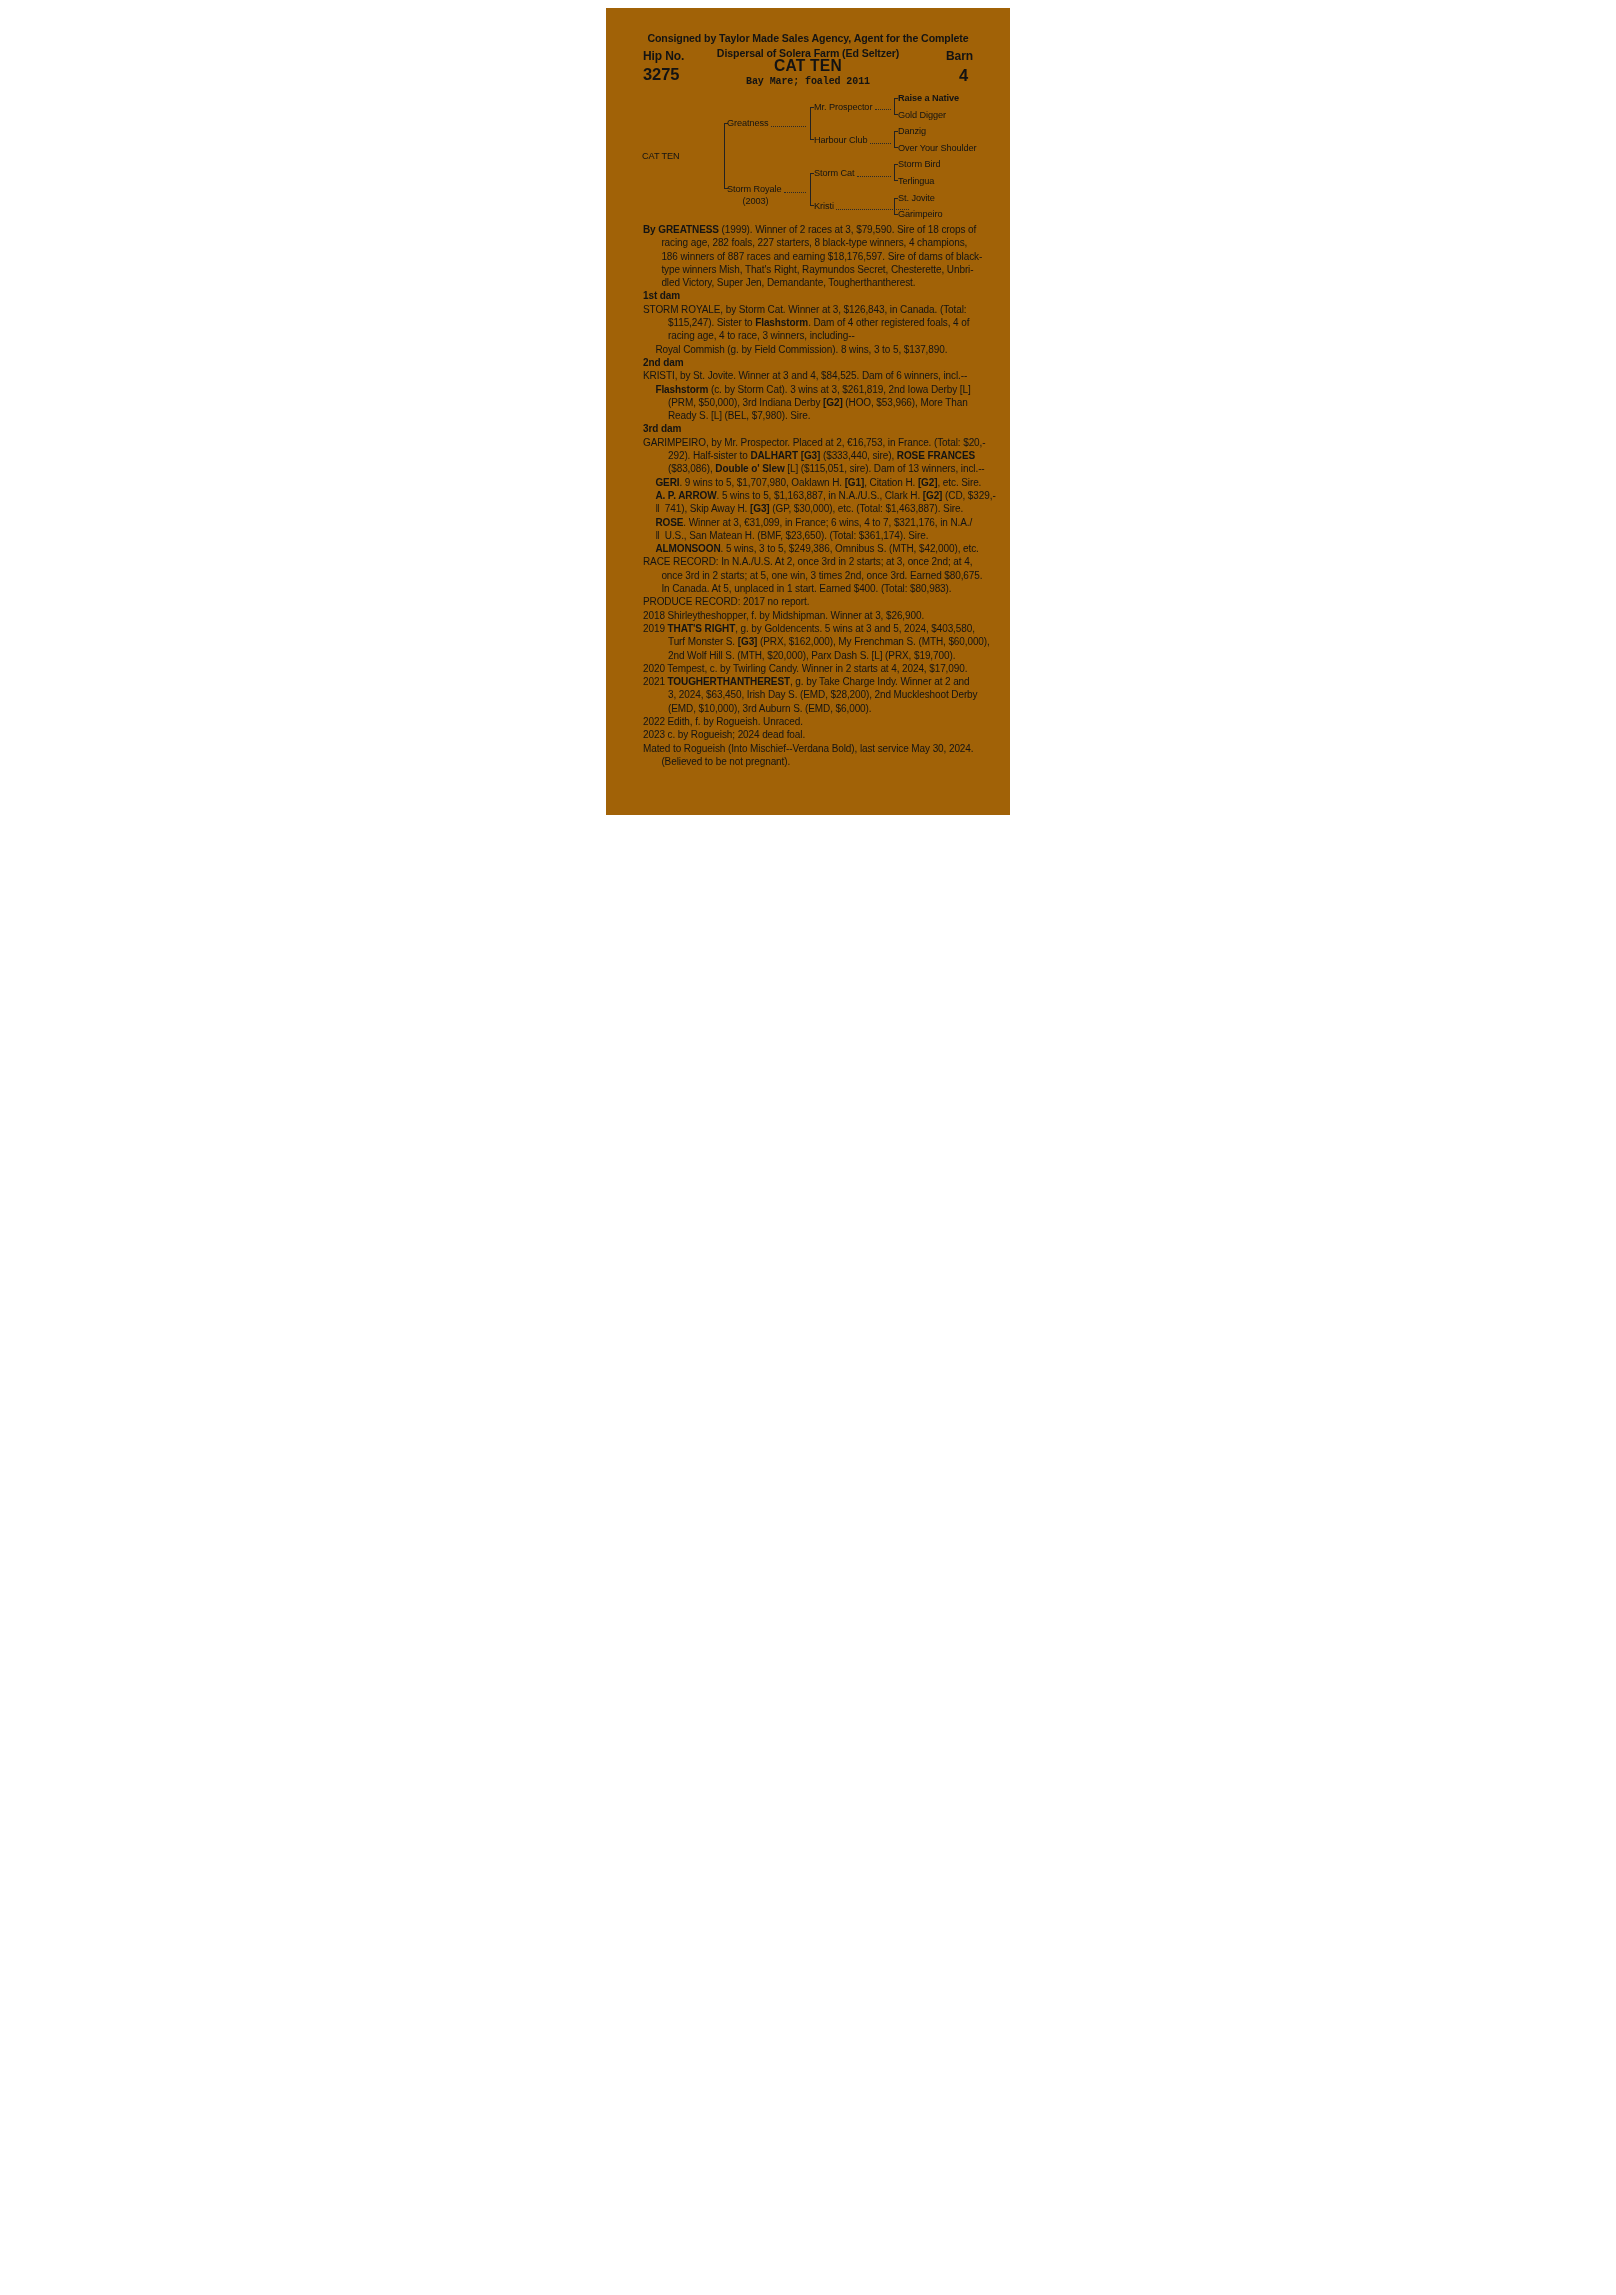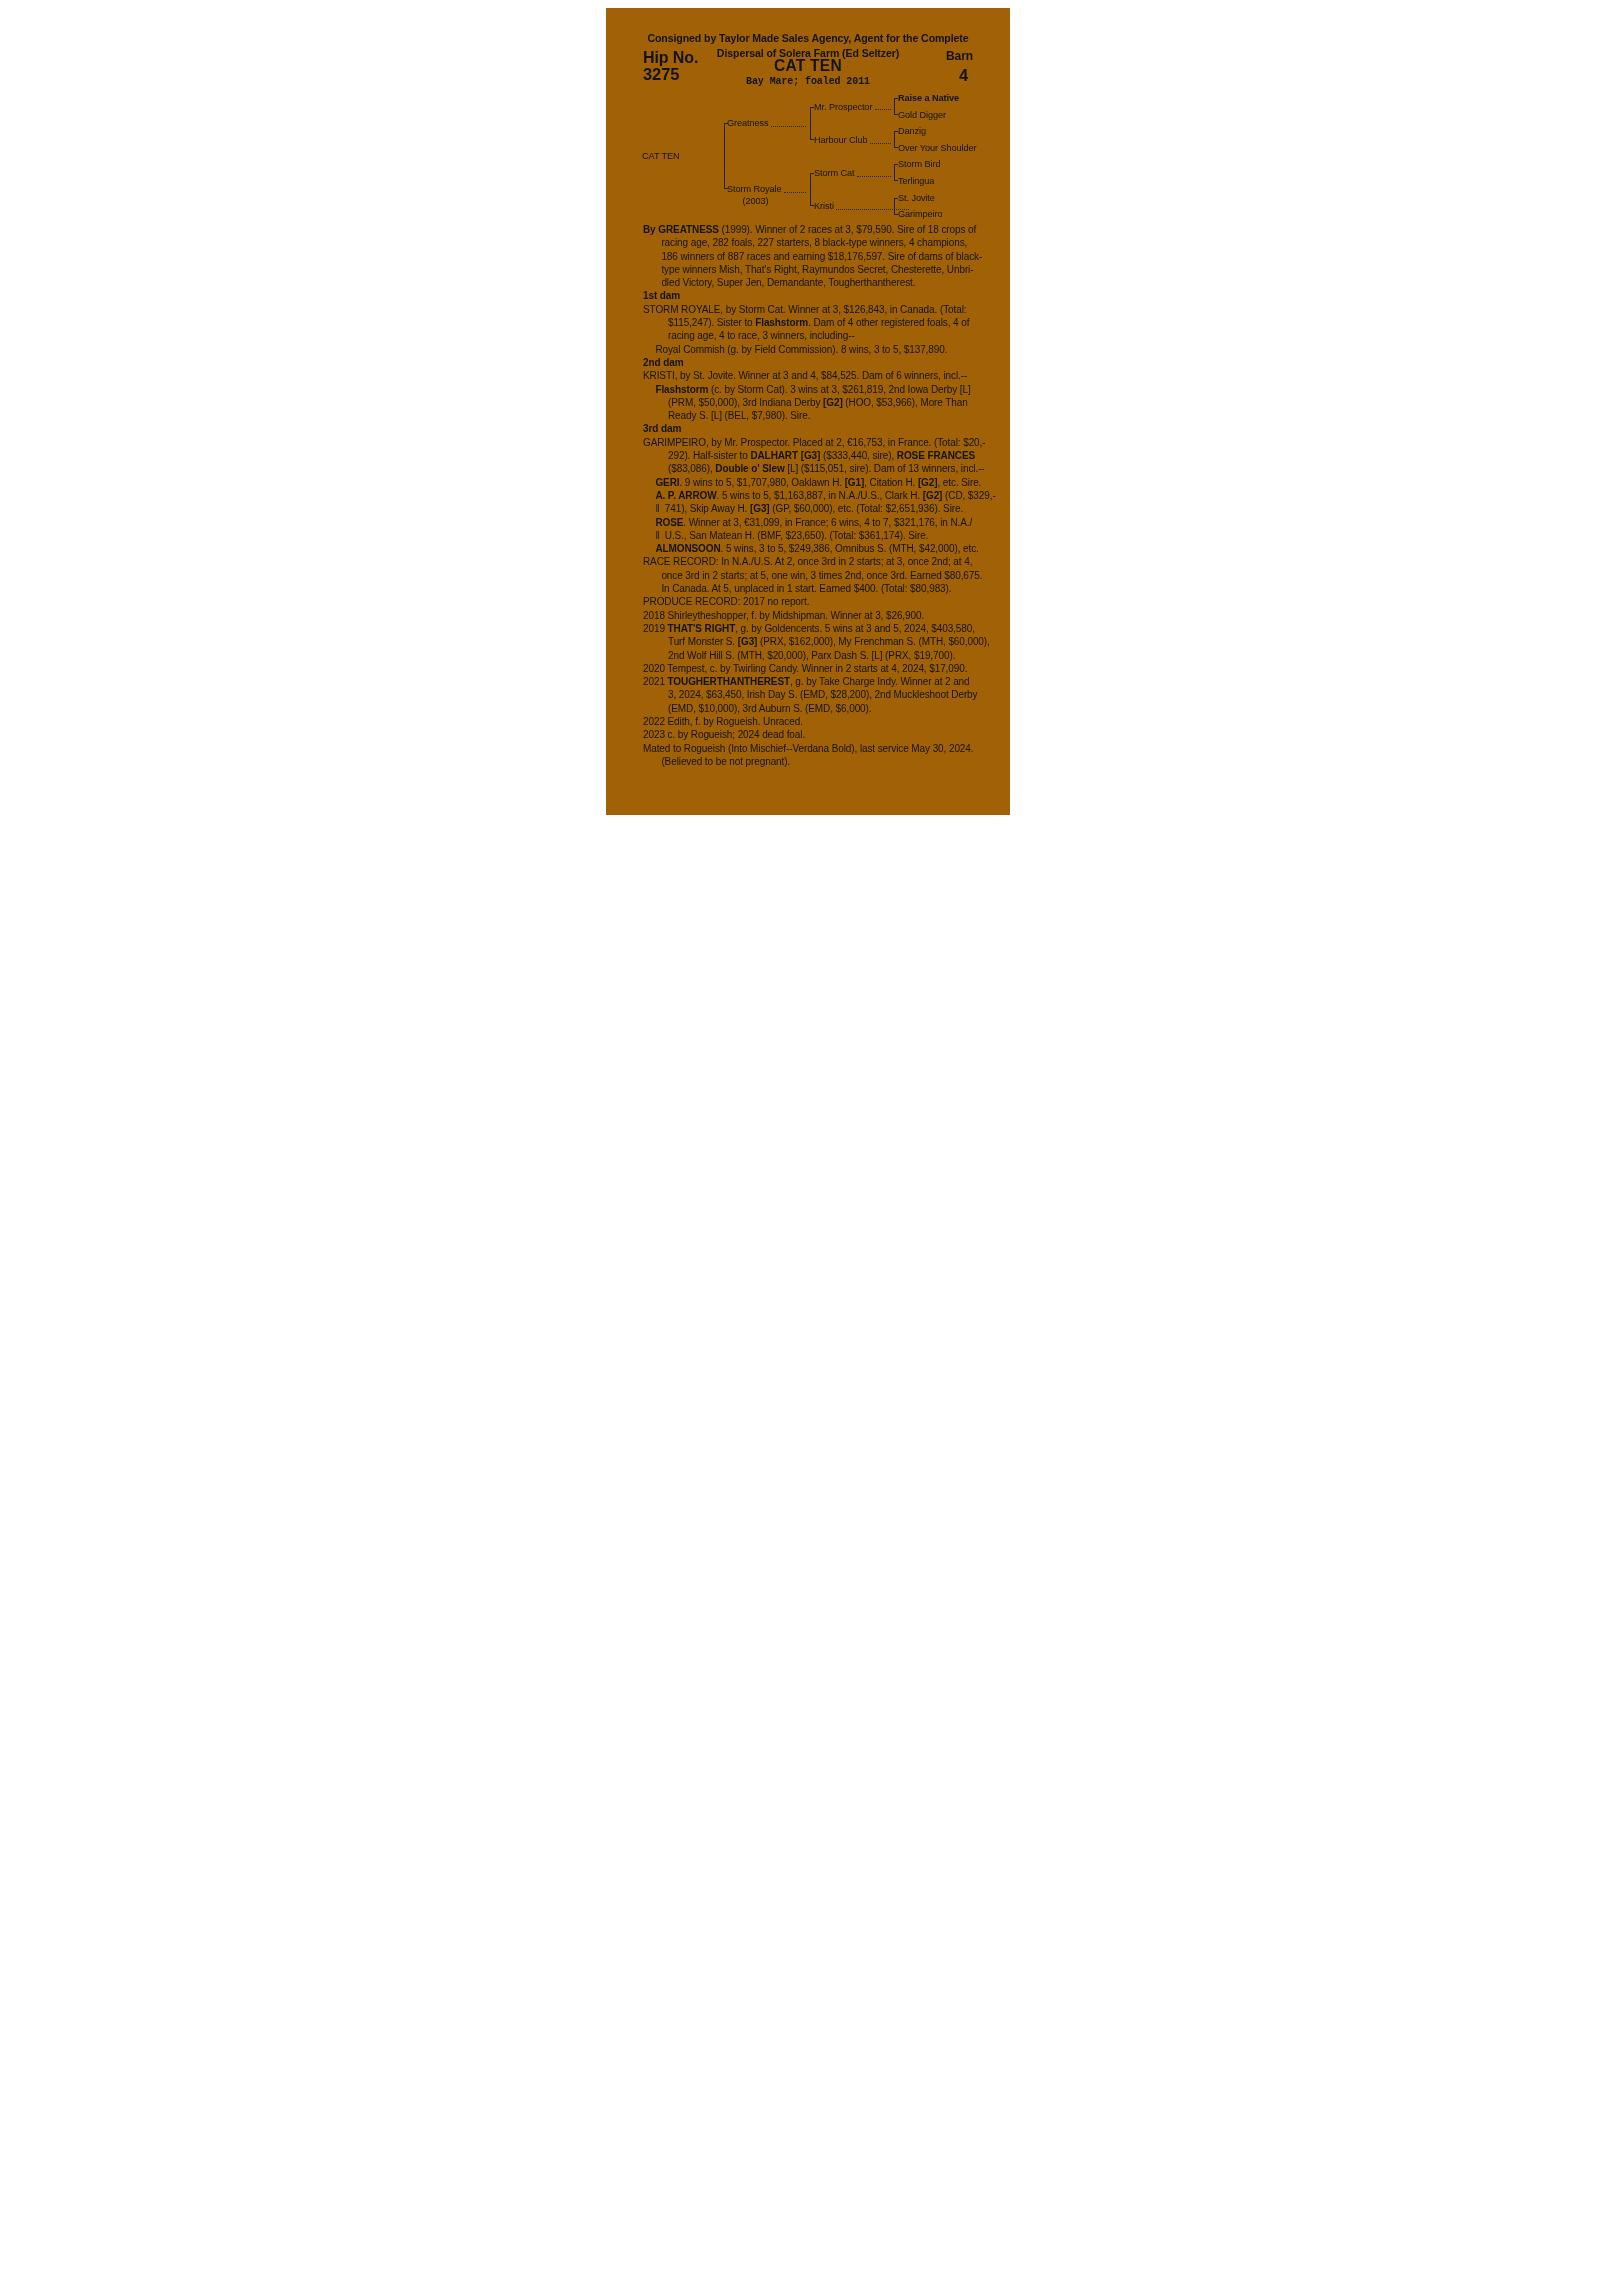--- a/index.html
+++ b/index.html
@@ -12,21 +12,21 @@
     font-family:"Liberation Sans","DejaVu Sans",sans-serif;
     letter-spacing:-0.1px;
     overflow:hidden;
   }
   
   .consign-line{position:absolute;left:0;width:100%;text-align:center;font-weight:bold;font-size:10.6px;line-height:13px;}
   .c1{top:24px;}
   .c2{top:39px;}
   .horse-title{position:absolute;left:0;top:49px;width:100%;text-align:center;font-weight:bold;font-size:15.6px;letter-spacing:0.2px;}
   .horse-desc{position:absolute;left:0;top:68px;width:100%;text-align:center;font-weight:bold;font-size:10px;font-family:Liberation Mono, monospace;}
-  .hip-label{position:absolute;left:37px;top:41px;font-weight:bold;font-size:16px;}
+  .hip-label{position:absolute;left:37px;top:41px;font-weight:bold;font-size:12px;}
   .hip-number{position:absolute;left:37px;top:57px;font-weight:bold;font-size:16.5px;}
   .barn-label{position:absolute;right:37px;top:41px;font-weight:bold;font-size:12px;}
   .barn-number{position:absolute;right:42px;top:58px;font-weight:bold;font-size:16.5px;}
   
   .pedigree{position:absolute;left:36px;top:83px;width:354px;height:138px;font-size:9.2px;line-height:12px;}
   .ped-name{position:absolute;display:flex;align-items:flex-end;white-space:pre;}
   .ped-name .nm{flex:0 0 auto;}
   .leader{flex:1 1 auto;min-width:4.6px;border-bottom:0.9px dotted #2a2a2a;margin:0 1.8px 2.3px 2.3px;}
   .sub{position:absolute;top:100%;left:15.6px;white-space:pre;}
   .brk{position:absolute;width:2.8px;border-left:0.9px solid #222;}
@@ -120,21 +120,21 @@
       <div class="line i0"><span>KRISTI, by St. Jovite. Winner at 3 and 4, $84,525. Dam of 6 winners, incl.--</span></div>
       <div class="line i1"><b>Flashstorm</b><span> (c. by Storm Cat). 3 wins at 3, $261,819, 2nd Iowa Derby [L]</span></div>
       <div class="line i3"><span>(PRM, $50,000), 3rd Indiana Derby </span><b>[G2]</b><span> (HOO, $53,966), More Than</span></div>
       <div class="line i3"><span>Ready S. [L] (BEL, $7,980). Sire.</span></div>
       <div class="line i0"><b>3rd dam</b></div>
       <div class="line i0"><span>GARIMPEIRO, by Mr. Prospector. Placed at 2, €16,753, in France. (Total: $20,-</span></div>
       <div class="line i3"><span>292). Half-sister to </span><b>DALHART [G3]</b><span> ($333,440, sire), </span><b>ROSE FRANCES</b></div>
       <div class="line i3"><span>($83,086), </span><b>Double o' Slew</b><span> [L] ($115,051, sire). Dam of 13 winners, incl.--</span></div>
       <div class="line i1"><b>GERI</b><span>. 9 wins to 5, $1,707,980, Oaklawn H. </span><b>[G1]</b><span>, Citation H. </span><b>[G2]</b><span>, etc. Sire.</span></div>
       <div class="line i1"><b>A. P. ARROW</b><span>. 5 wins to 5, $1,163,887, in N.A./U.S., Clark H. </span><b>[G2]</b><span> (CD, $329,-</span></div>
-      <div class="line i1"><span>‖  741), Skip Away H. </span><b>[G3]</b><span> (GP, $60,000), etc. (Total: $2,651,936). Sire.</span></div>
+      <div class="line i1"><span>‖  741), Skip Away H. </span><b>[G3]</b><span> (GP, $30,000), etc. (Total: $1,463,887). Sire.</span></div>
       <div class="line i1"><b>ROSE</b><span>. Winner at 3, €31,099, in France; 6 wins, 4 to 7, $321,176, in N.A./</span></div>
       <div class="line i1"><span>‖  U.S., San Matean H. (BMF, $23,650). (Total: $361,174). Sire.</span></div>
       <div class="line i1"><b>ALMONSOON</b><span>. 5 wins, 3 to 5, $249,386, Omnibus S. (MTH, $42,000), etc.</span></div>
       <div class="line i0"><span>RACE RECORD: In N.A./U.S. At 2, once 3rd in 2 starts; at 3, once 2nd; at 4,</span></div>
       <div class="line i2"><span>once 3rd in 2 starts; at 5, one win, 3 times 2nd, once 3rd. Earned $80,675.</span></div>
       <div class="line i2"><span>In Canada. At 5, unplaced in 1 start. Earned $400. (Total: $80,983).</span></div>
       <div class="line i0"><span>PRODUCE RECORD: 2017 no report.</span></div>
       <div class="line i0"><span>2018 Shirleytheshopper, f. by Midshipman. Winner at 3, $26,900.</span></div>
       <div class="line i0"><span>2019 </span><b>THAT'S RIGHT</b><span>, g. by Goldencents. 5 wins at 3 and 5, 2024, $403,580,</span></div>
       <div class="line i3"><span>Turf Monster S. </span><b>[G3]</b><span> (PRX, $162,000), My Frenchman S. (MTH, $60,000),</span></div>

